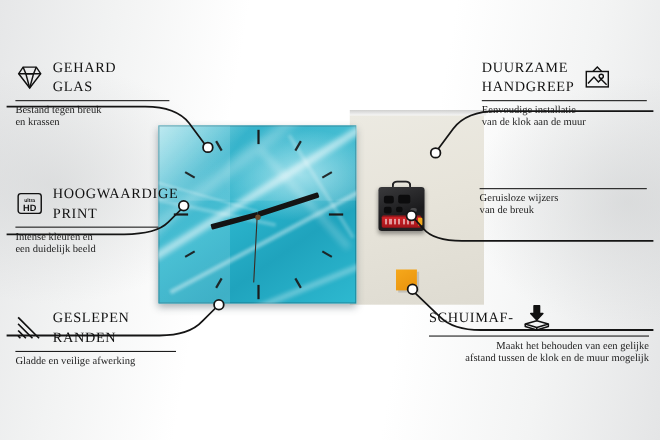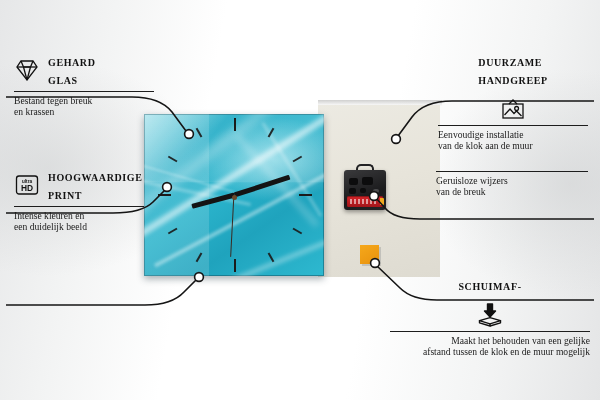--- a/index.html
+++ b/index.html
@@ -77,27 +77,27 @@
              box-shadow:0 1px 1px rgba(0,0,0,.4) inset; }
   .batt-tip { position:absolute; right:-1px; top:2px; width:4px; height:7px; background:#f0a81e; border-radius:0 1px 1px 0; }
   .batt-txt { position:absolute; left:3px; top:3px; right:6px; height:5px;
               background:repeating-linear-gradient(90deg, rgba(255,255,255,.55) 0 2px, rgba(255,255,255,0) 2px 4px); }
   .foampad { position:absolute; left:360px; top:245px; width:19px; height:19px;
              background:linear-gradient(150deg,#f6a81b,#e8920d); box-shadow:2px 2px 0 rgba(170,170,165,.55); }
 
   
   .callout { position:absolute; }
   .co-head { display:flex; align-items:center; gap:8px; }
-  .co-title { font-weight:bold; letter-spacing:.6px; font-size:10px; color:#111; line-height:13.5px; text-transform:uppercase; }
+  .co-title { font-weight:normal; letter-spacing:.6px; font-size:13px; color:#111; line-height:13.5px; text-transform:uppercase; }
   .co-rule { height:1px; background:#1d1d1d; margin-top:3px; }
   .co-desc { font-size:9.6px; line-height:11.4px; color:#1b1b1b; margin-top:3px; }
   .left .co-head { justify-content:flex-start; }
   .left .co-title { text-align:left; }
   .left .co-desc { text-align:left; }
-  .right .co-head { justify-content:flex-start;flex-direction:column; }
+  .right .co-head { justify-content:flex-start; }
   .right .co-title { text-align:right; }
   .right .co-desc { }
   .ic { width:26px; height:26px; flex:0 0 26px; position:relative; }
   .ic svg { display:block; width:26px; height:26px; }
   .center-desc { text-align:right; }
 
   .lines { position:absolute; inset:0; pointer-events:none; }
 </style>
 </head>
 <body>
@@ -214,20 +214,42 @@
         <span class="co-title">PRINT</span>
       </span>
     </div>
     <div class="co-rule"></div>
     <div class="co-desc">
       <span>Intense kleuren en</span><br>
       <span>een duidelijk beeld</span>
     </div>
   </div>
 
+  <div class="callout left" style="left:14px; top:280px; width:146px;">
+    <div class="co-head">
+      <span class="ic">
+        <svg viewBox="0 0 26 26">
+            <g stroke="#111" stroke-width="1.5" stroke-linecap="square">
+          <path d="M3 4 L21 22"></path>
+              <path d="M3 10 L15 22"></path>
+              <path d="M3 16 L9 22"></path>
+              <path d="M3 21 L4 22"></path>
+        </g>
+          </svg>
+      </span>
+      <span>
+        <span class="co-title">GESLEPEN</span><br>
+        <span class="co-title">RANDEN</span>
+      </span>
+    </div>
+    <div class="co-rule"></div>
+    <div class="co-desc">
+      <span>Gladde en veilige afwerking</span>
+    </div>
+  </div>
 
   <div class="callout right" style="right:12px; top:52px; width:150px;">
     <div class="co-head">
       <span>
         <span class="co-title">DUURZAME</span><br>
         <span class="co-title">HANDGREEP</span>
       </span>
       <span class="ic">
         <svg viewBox="0 0 26 26">
             <g fill="none" stroke="#111" stroke-width="1.3">

